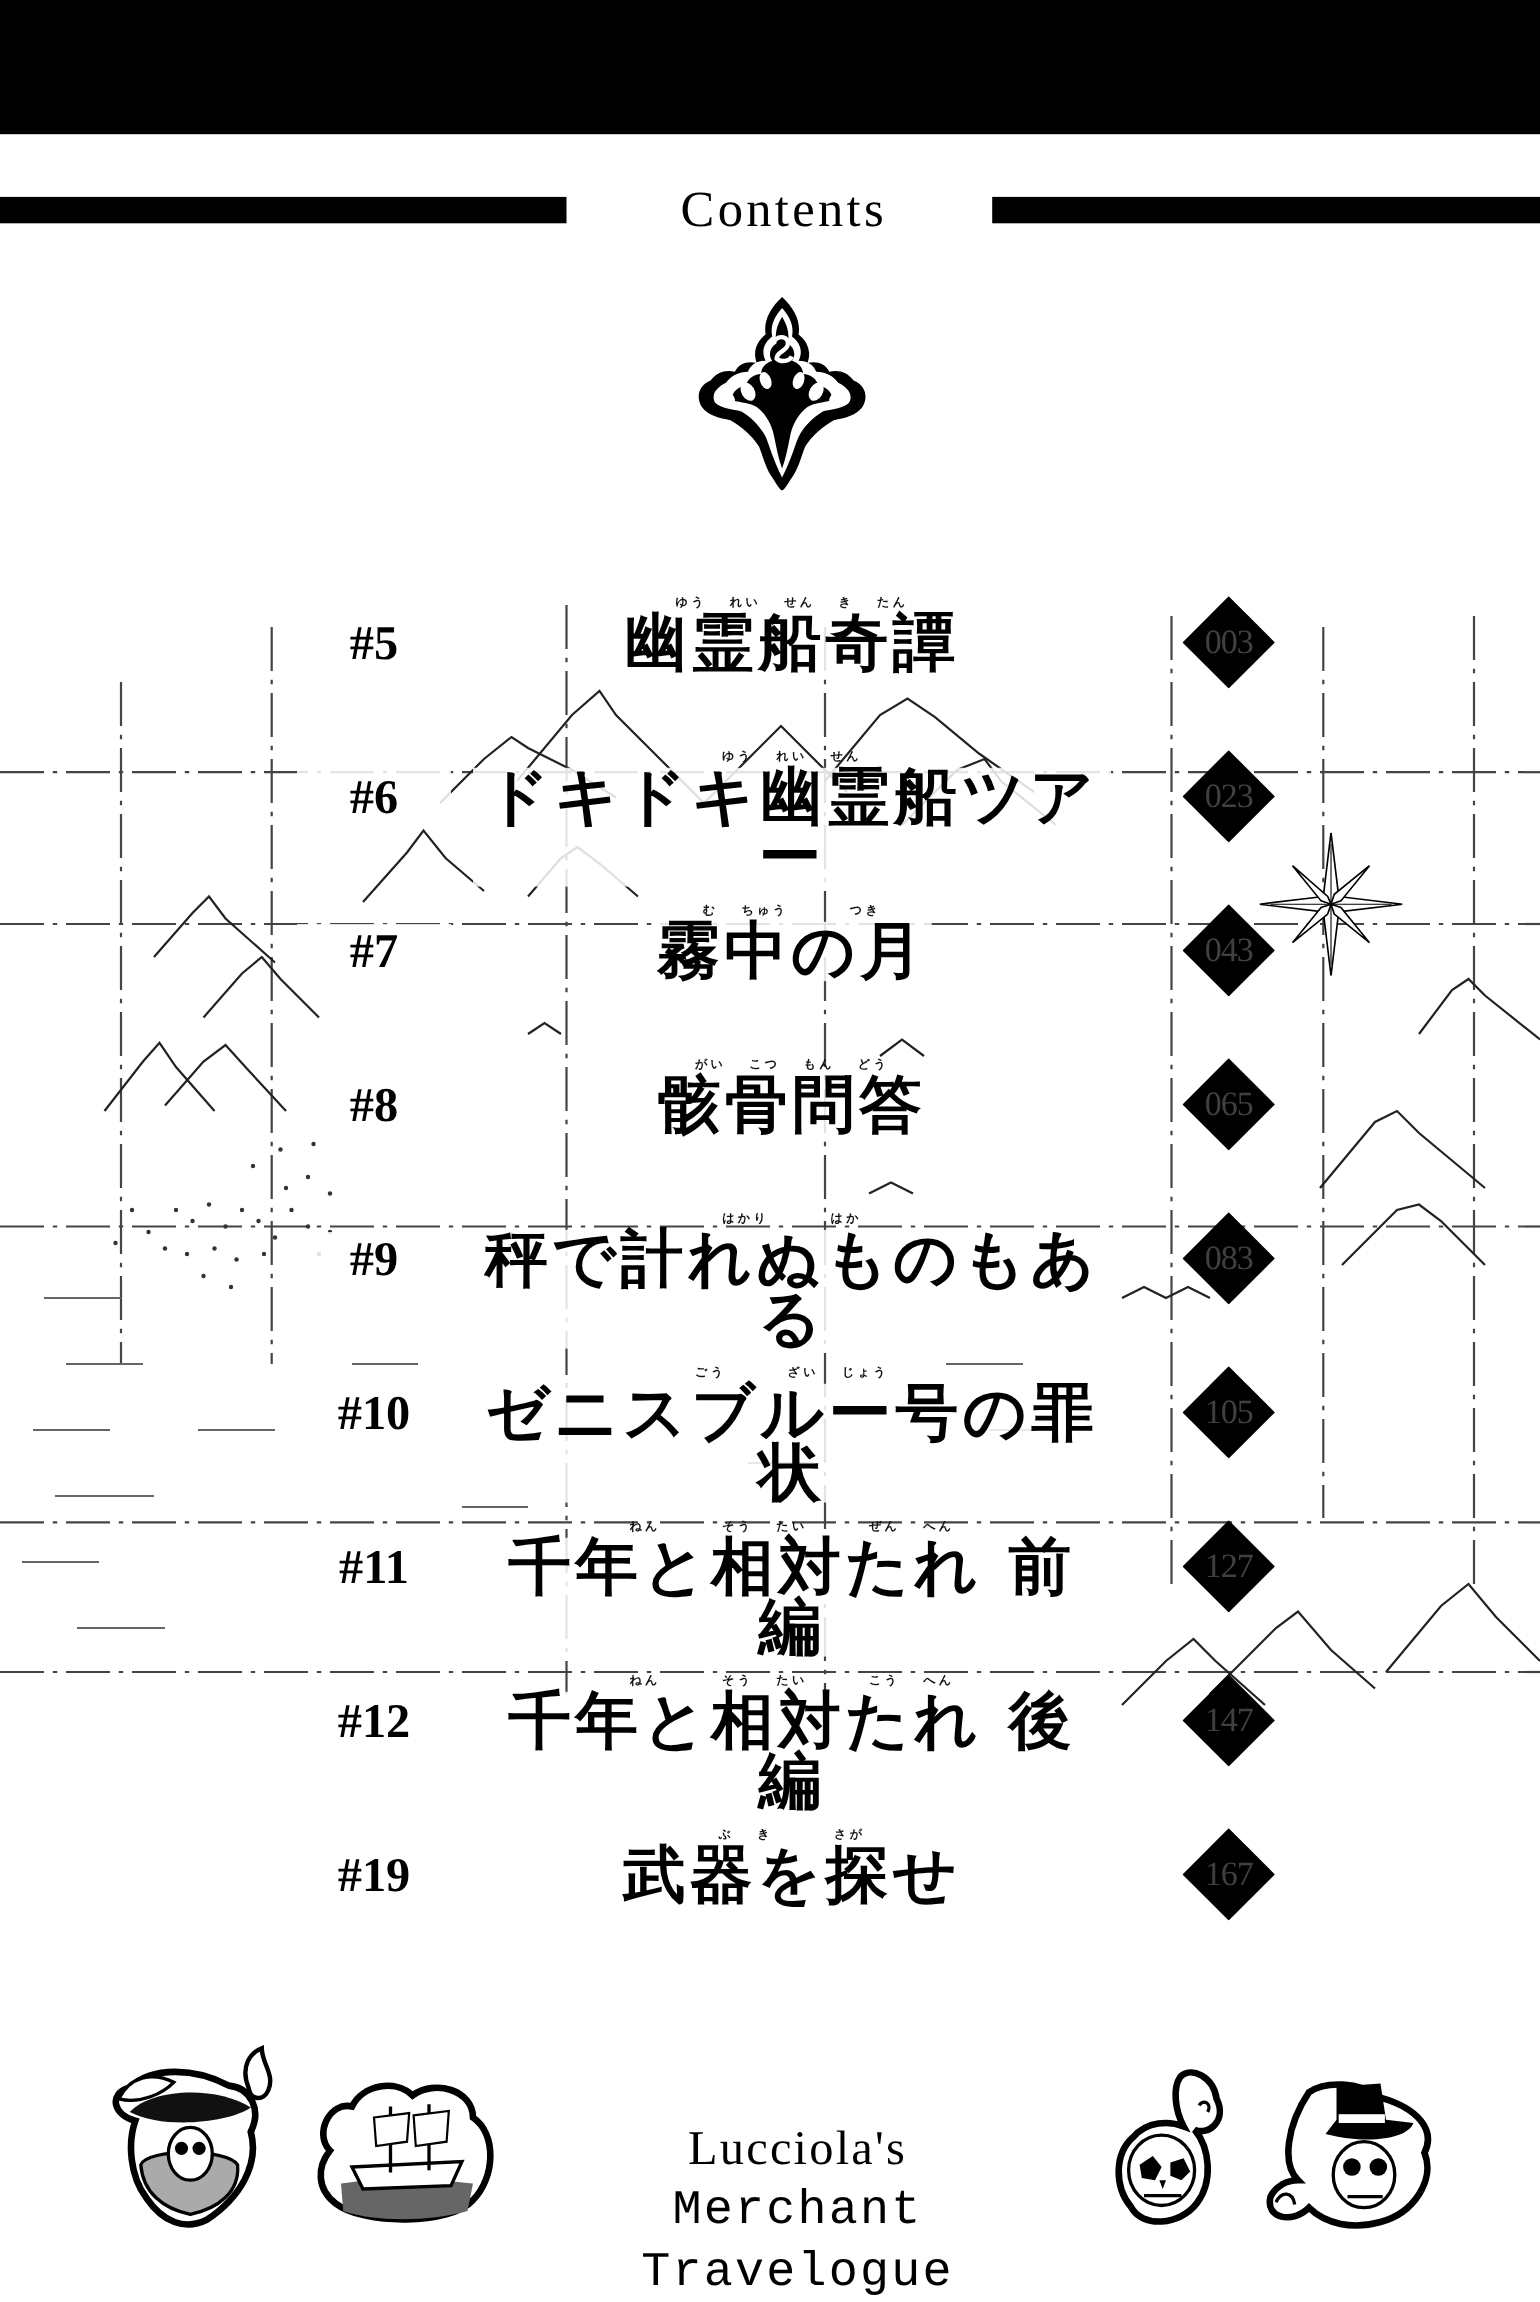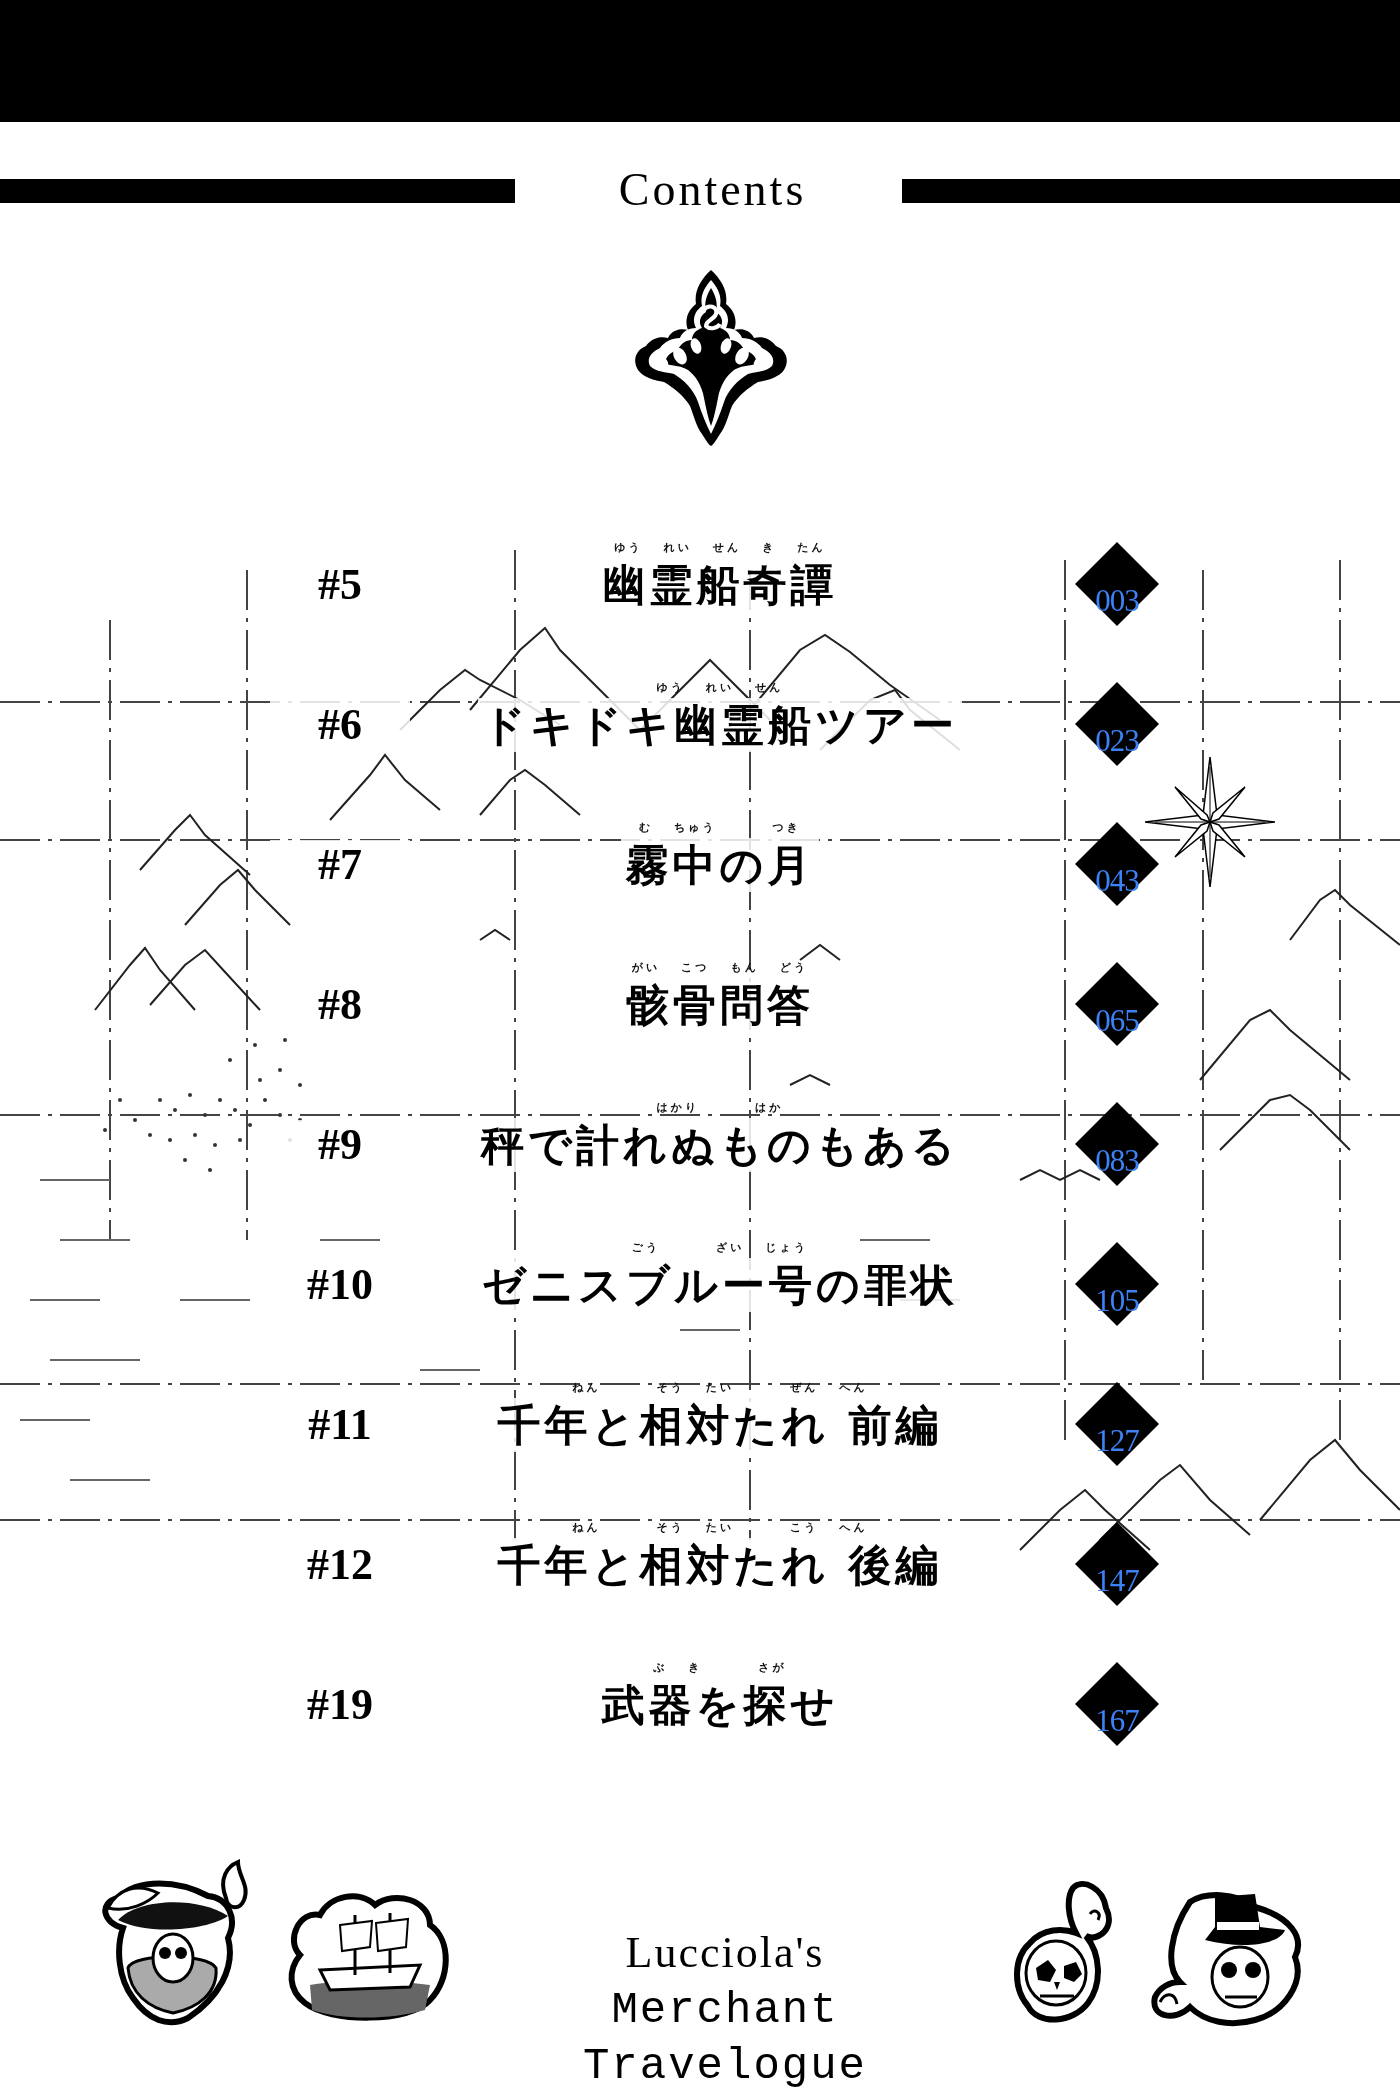--- a/index.html
+++ b/index.html
@@ -26,30 +26,30 @@
     }
     .row .title-wrap {
       position: absolute; left: 430px; width: 580px; top: 0; text-align: center;
     }
     .row .ruby {
       display: block; font-family: "DejaVu Sans", sans-serif; font-weight: bold; font-size: 11px;
       line-height: 20px; height: 20px; letter-spacing: 3px; word-spacing: 14px; color: #111;
     }
     .row .title {
       display: inline-block; font-family: "DejaVu Sans", sans-serif; font-weight: bold;
-      font-size: 43px; line-height: 54px; letter-spacing: 4px; background: rgba(255,255,255,0.85);
+      font-size: 57px; line-height: 54px; letter-spacing: 4px; background: rgba(255,255,255,0.85);
       padding: 0 4px;
     }
     .row .badge {
       position: absolute; left: 1075px; top: 4px; width: 84px; height: 84px;
     }
     .row .badge svg { position: absolute; left: 0; top: 0; }
     .row .badge .pg {
-      position: absolute; left: 0; top: 22px; width: 84px; text-align: center; color: #3b82f6;
-      font-family: "Liberation Serif", serif; font-size: 31px; line-height: 40px; letter-spacing: -1px; margin-top: 17px;
+      position: absolute; left: 0; top: 22px; width: 84px; text-align: center; color: #404040;
+      font-family: "Liberation Serif", serif; font-size: 31px; line-height: 40px; letter-spacing: -1px;
     }
     .compass { position: absolute; left: 1145px; top: 757px; width: 130px; height: 130px; }
     .logo { position: absolute; left: 470px; top: 1900px; width: 510px; text-align: center; font-family: "Liberation Serif", serif; margin-top: 24px; }
     .logo .l1 { font-size: 44px; line-height: 58px; letter-spacing: 2px; }
     .logo .l2 { font-size: 44px; line-height: 56px; letter-spacing: 2px; font-family: Liberation Mono, monospace; }
     .badge-icon { position: absolute; }
   </style>
 </head>
 <body>
 

